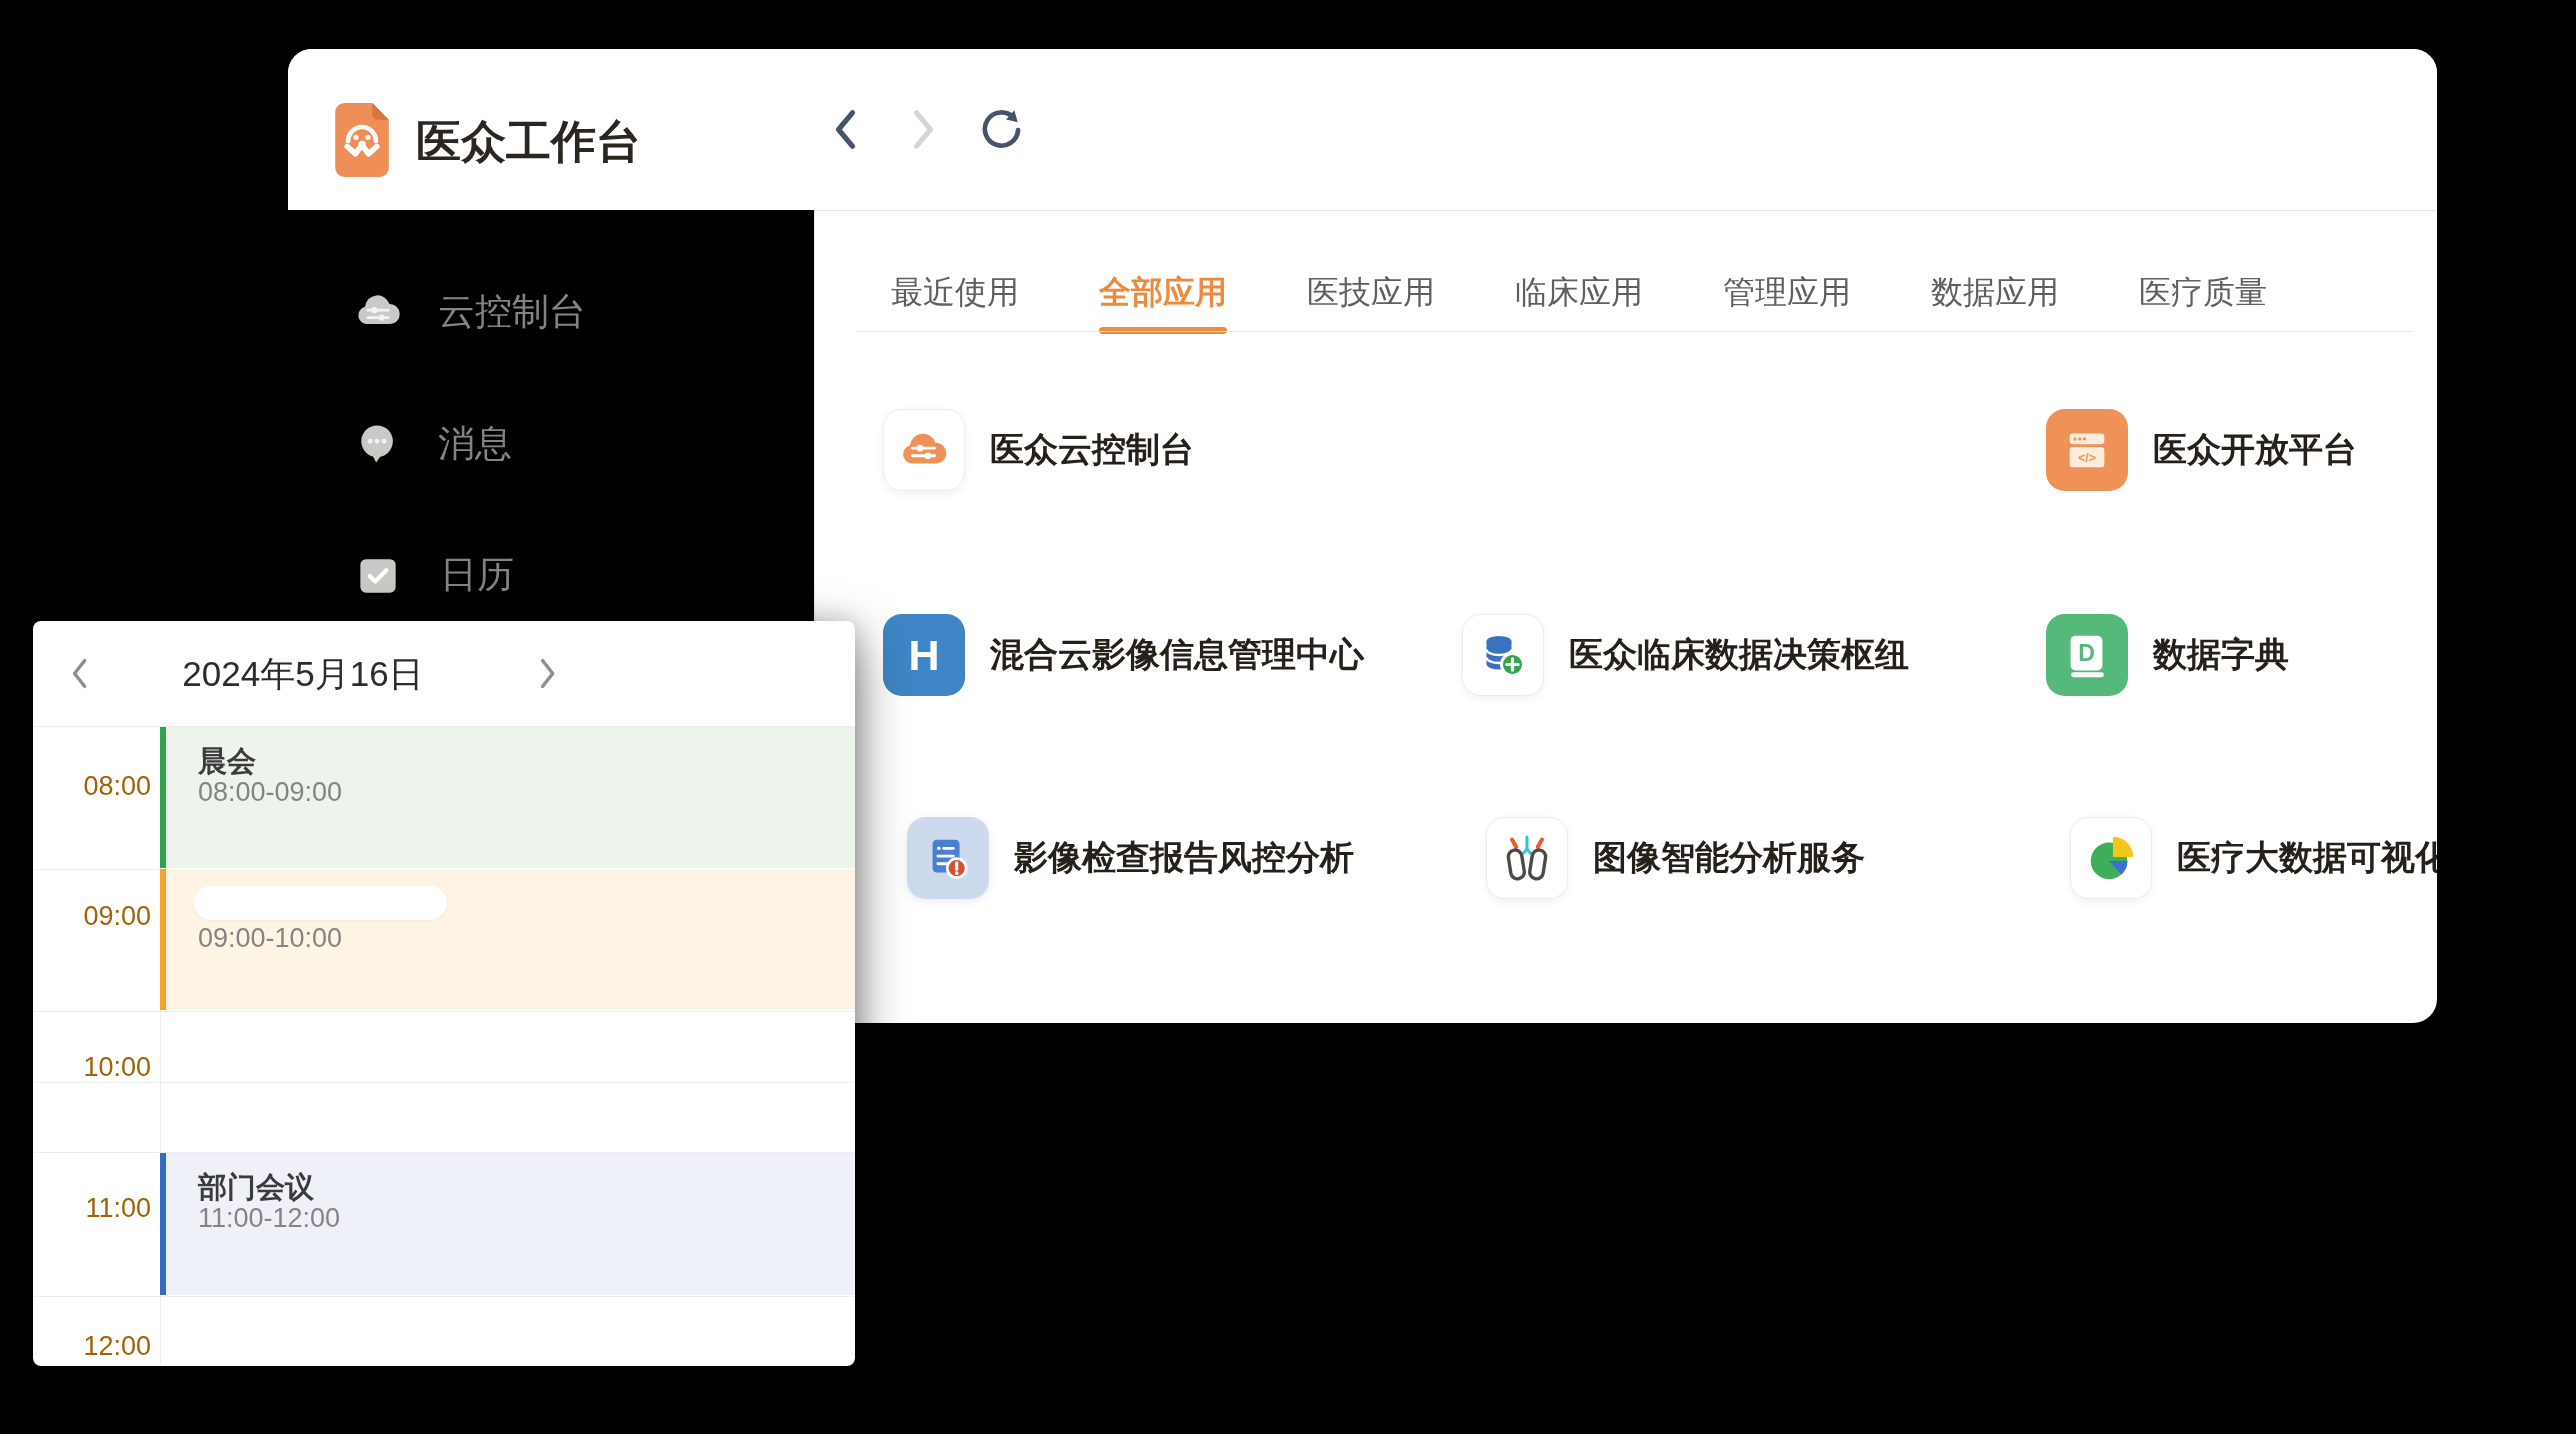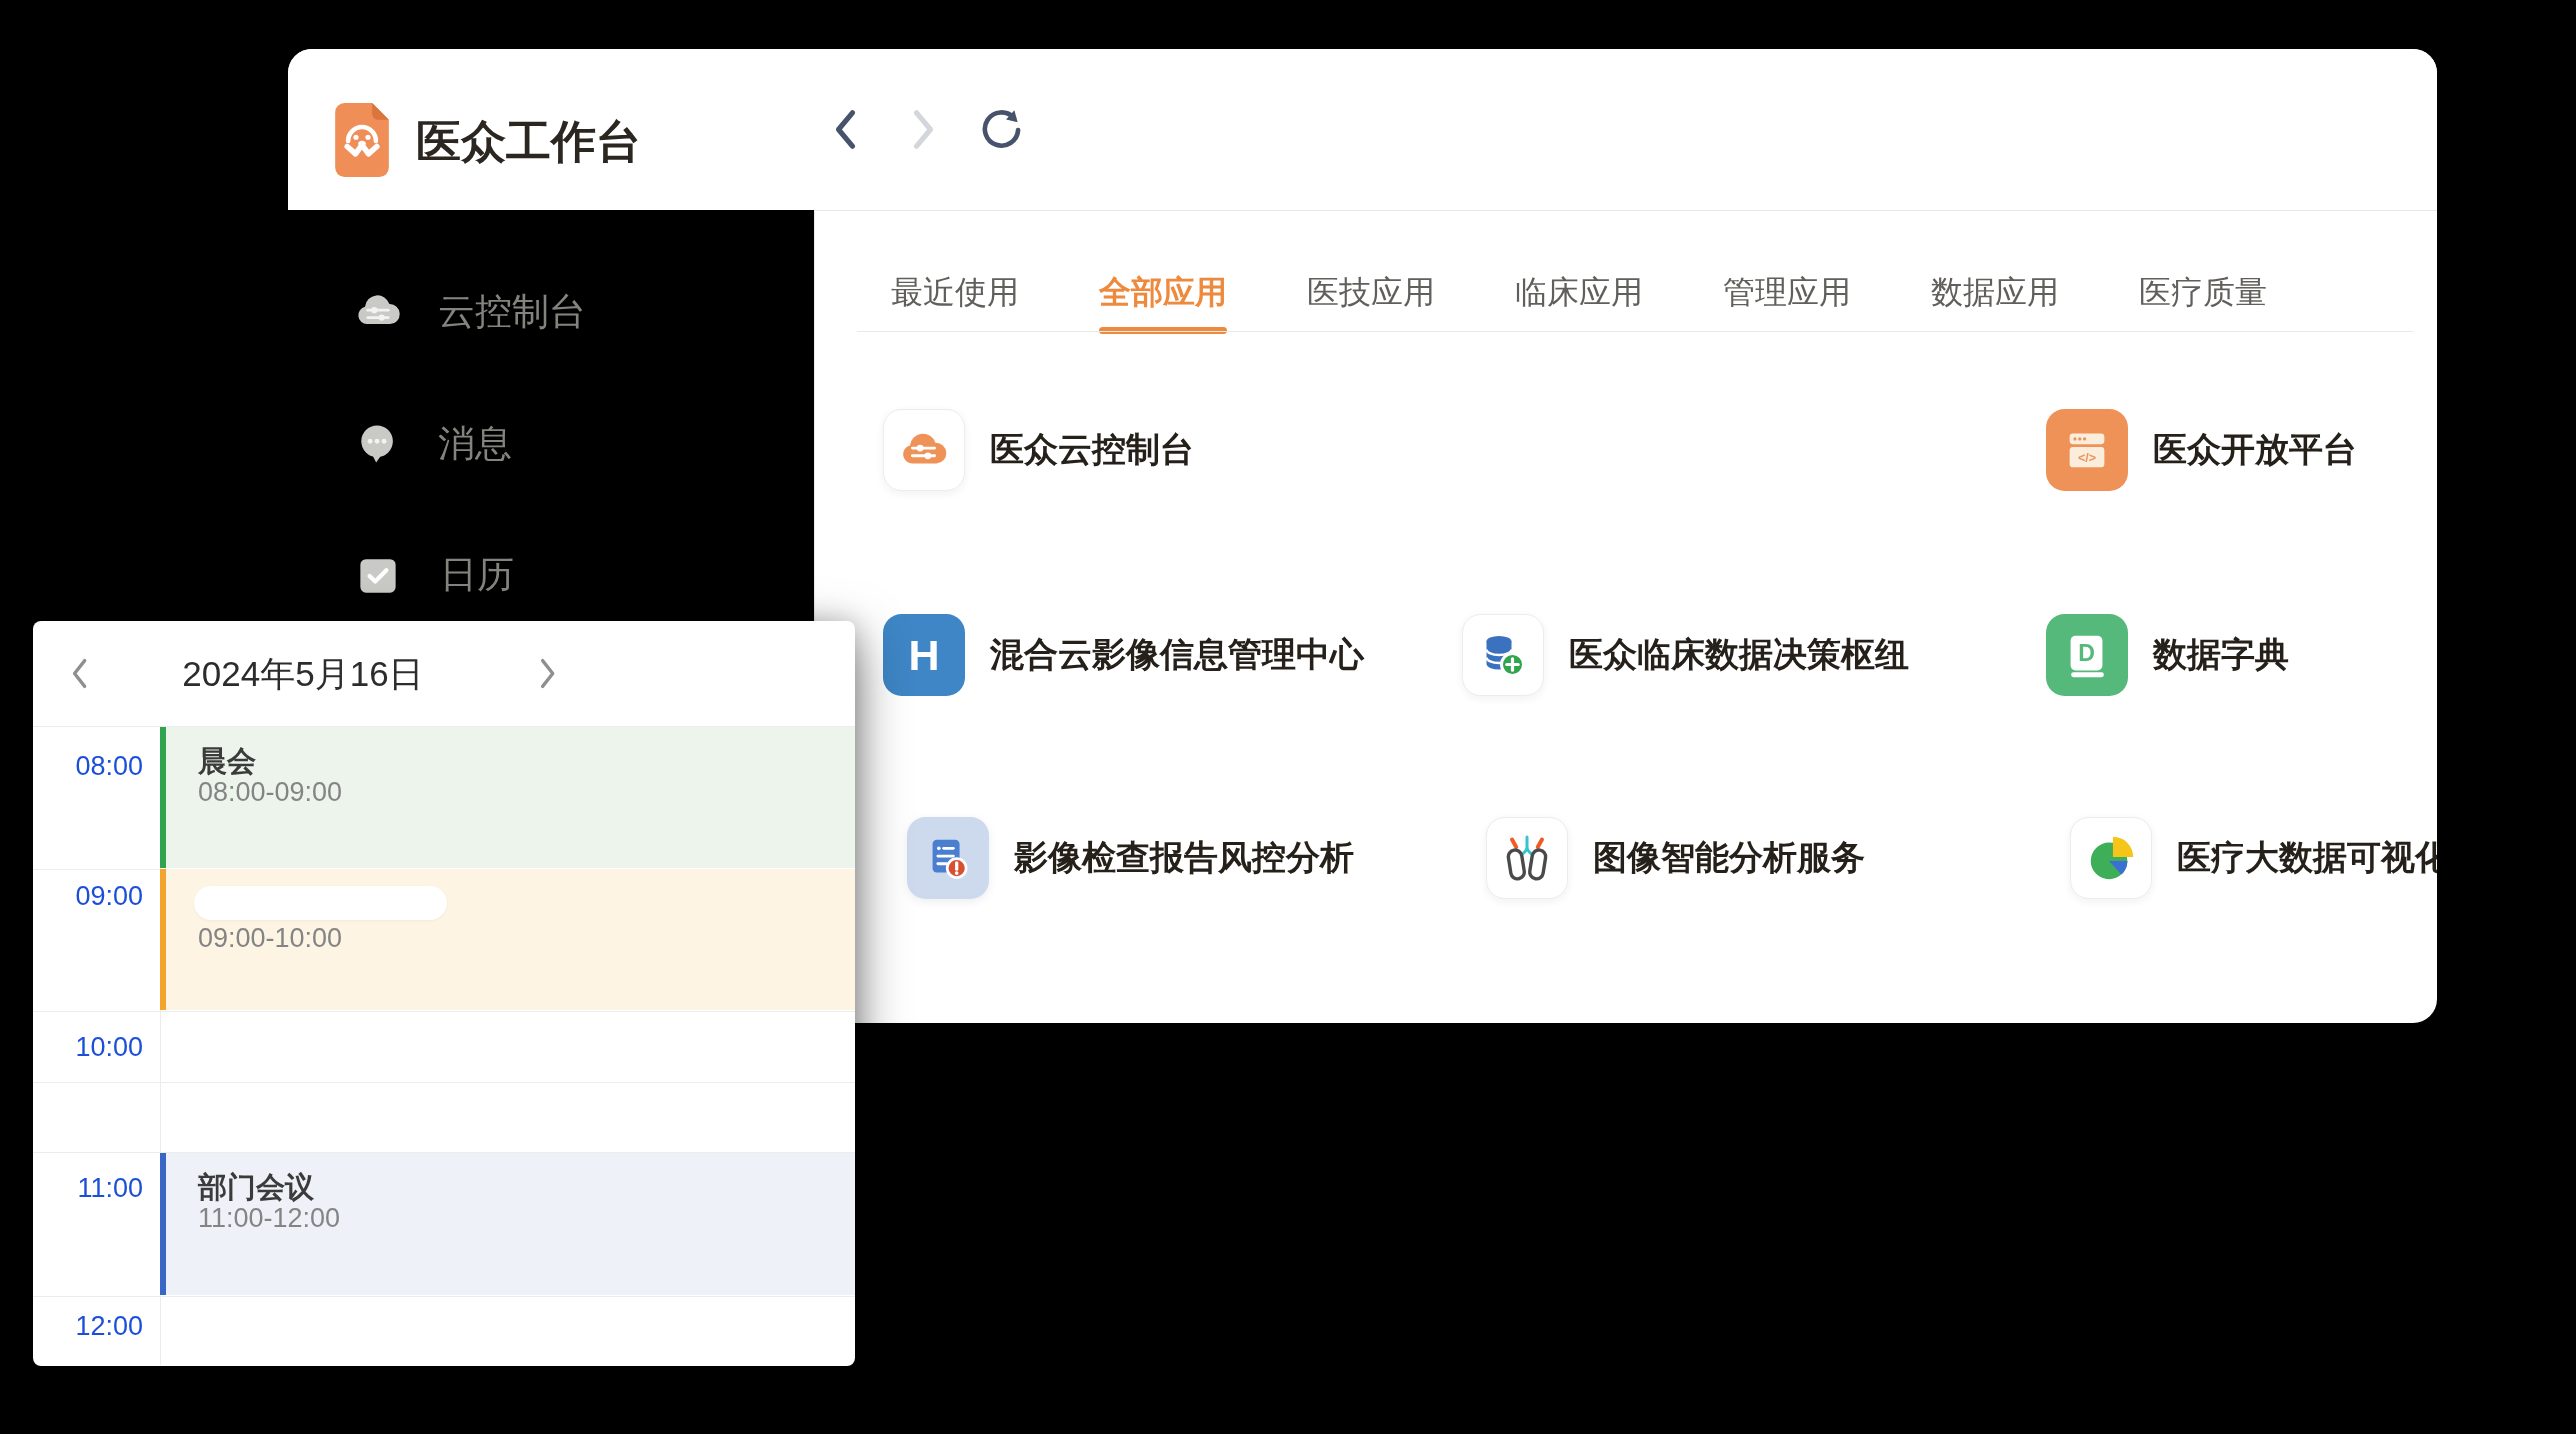--- a/index.html
+++ b/index.html
@@ -44,21 +44,21 @@
   .app .lbl{font-size:34px;font-weight:600;color:#25211a;white-space:nowrap;}
   .letter-h{font-size:43px;font-weight:700;color:#fff;}
   
   .cal{position:absolute;left:33px;top:621px;width:822px;height:745px;background:#fff;border-radius:8px;
     box-shadow:0 17px 51px rgba(0,0,0,.55),0 0 24px rgba(0,0,0,.16);overflow:hidden;z-index:5;}
   .cal-chevron{position:absolute;top:35px;background:none;border:none;padding:0;cursor:pointer;}
   .cal-prev{left:35px;} .cal-next{left:504px;}
   .cal-date{position:absolute;left:112px;top:31px;width:316px;text-align:center;font-size:35px;font-weight:500;color:#2c2c2c;line-height:43px;}
   .hline{position:absolute;left:0;width:822px;height:0.9px;background:#ececea;}
   .vline{position:absolute;left:127px;top:105px;width:0.9px;height:639px;background:#ececea;}
-  .time-lbl{position:absolute;left:28px;width:82px;text-align:right;font-size:27px;color:#1d4ed8;line-height:34px;}
+  .time-lbl{position:absolute;left:36px;width:82px;text-align:right;font-size:27px;color:#a16207;line-height:34px;margin-top:20px;}
   .event{position:absolute;left:127px;width:826px;box-sizing:border-box;}
   .ev-green{background:#ecf4ec;border-left:6.5px solid #2fa350;}
   .ev-orange{background:#fdf4e3;border-left:6.5px solid #f2a42c;}
   .ev-blue{background:#eef1f8;border-left:6.5px solid #3a67c6;}
   .ev-title{position:absolute;left:32px;top:15px;font-size:29px;font-weight:600;color:#3b3b3b;}
   .ev-time{position:absolute;left:32px;top:50px;font-size:27px;color:#848484;}
   .ev-pill{position:absolute;left:28px;top:17px;width:253px;height:34px;border-radius:17px;background:#fff;box-shadow:0 0.9px 2.8px rgba(0,0,0,.05);}
 </style>
 </head>
 <body>

